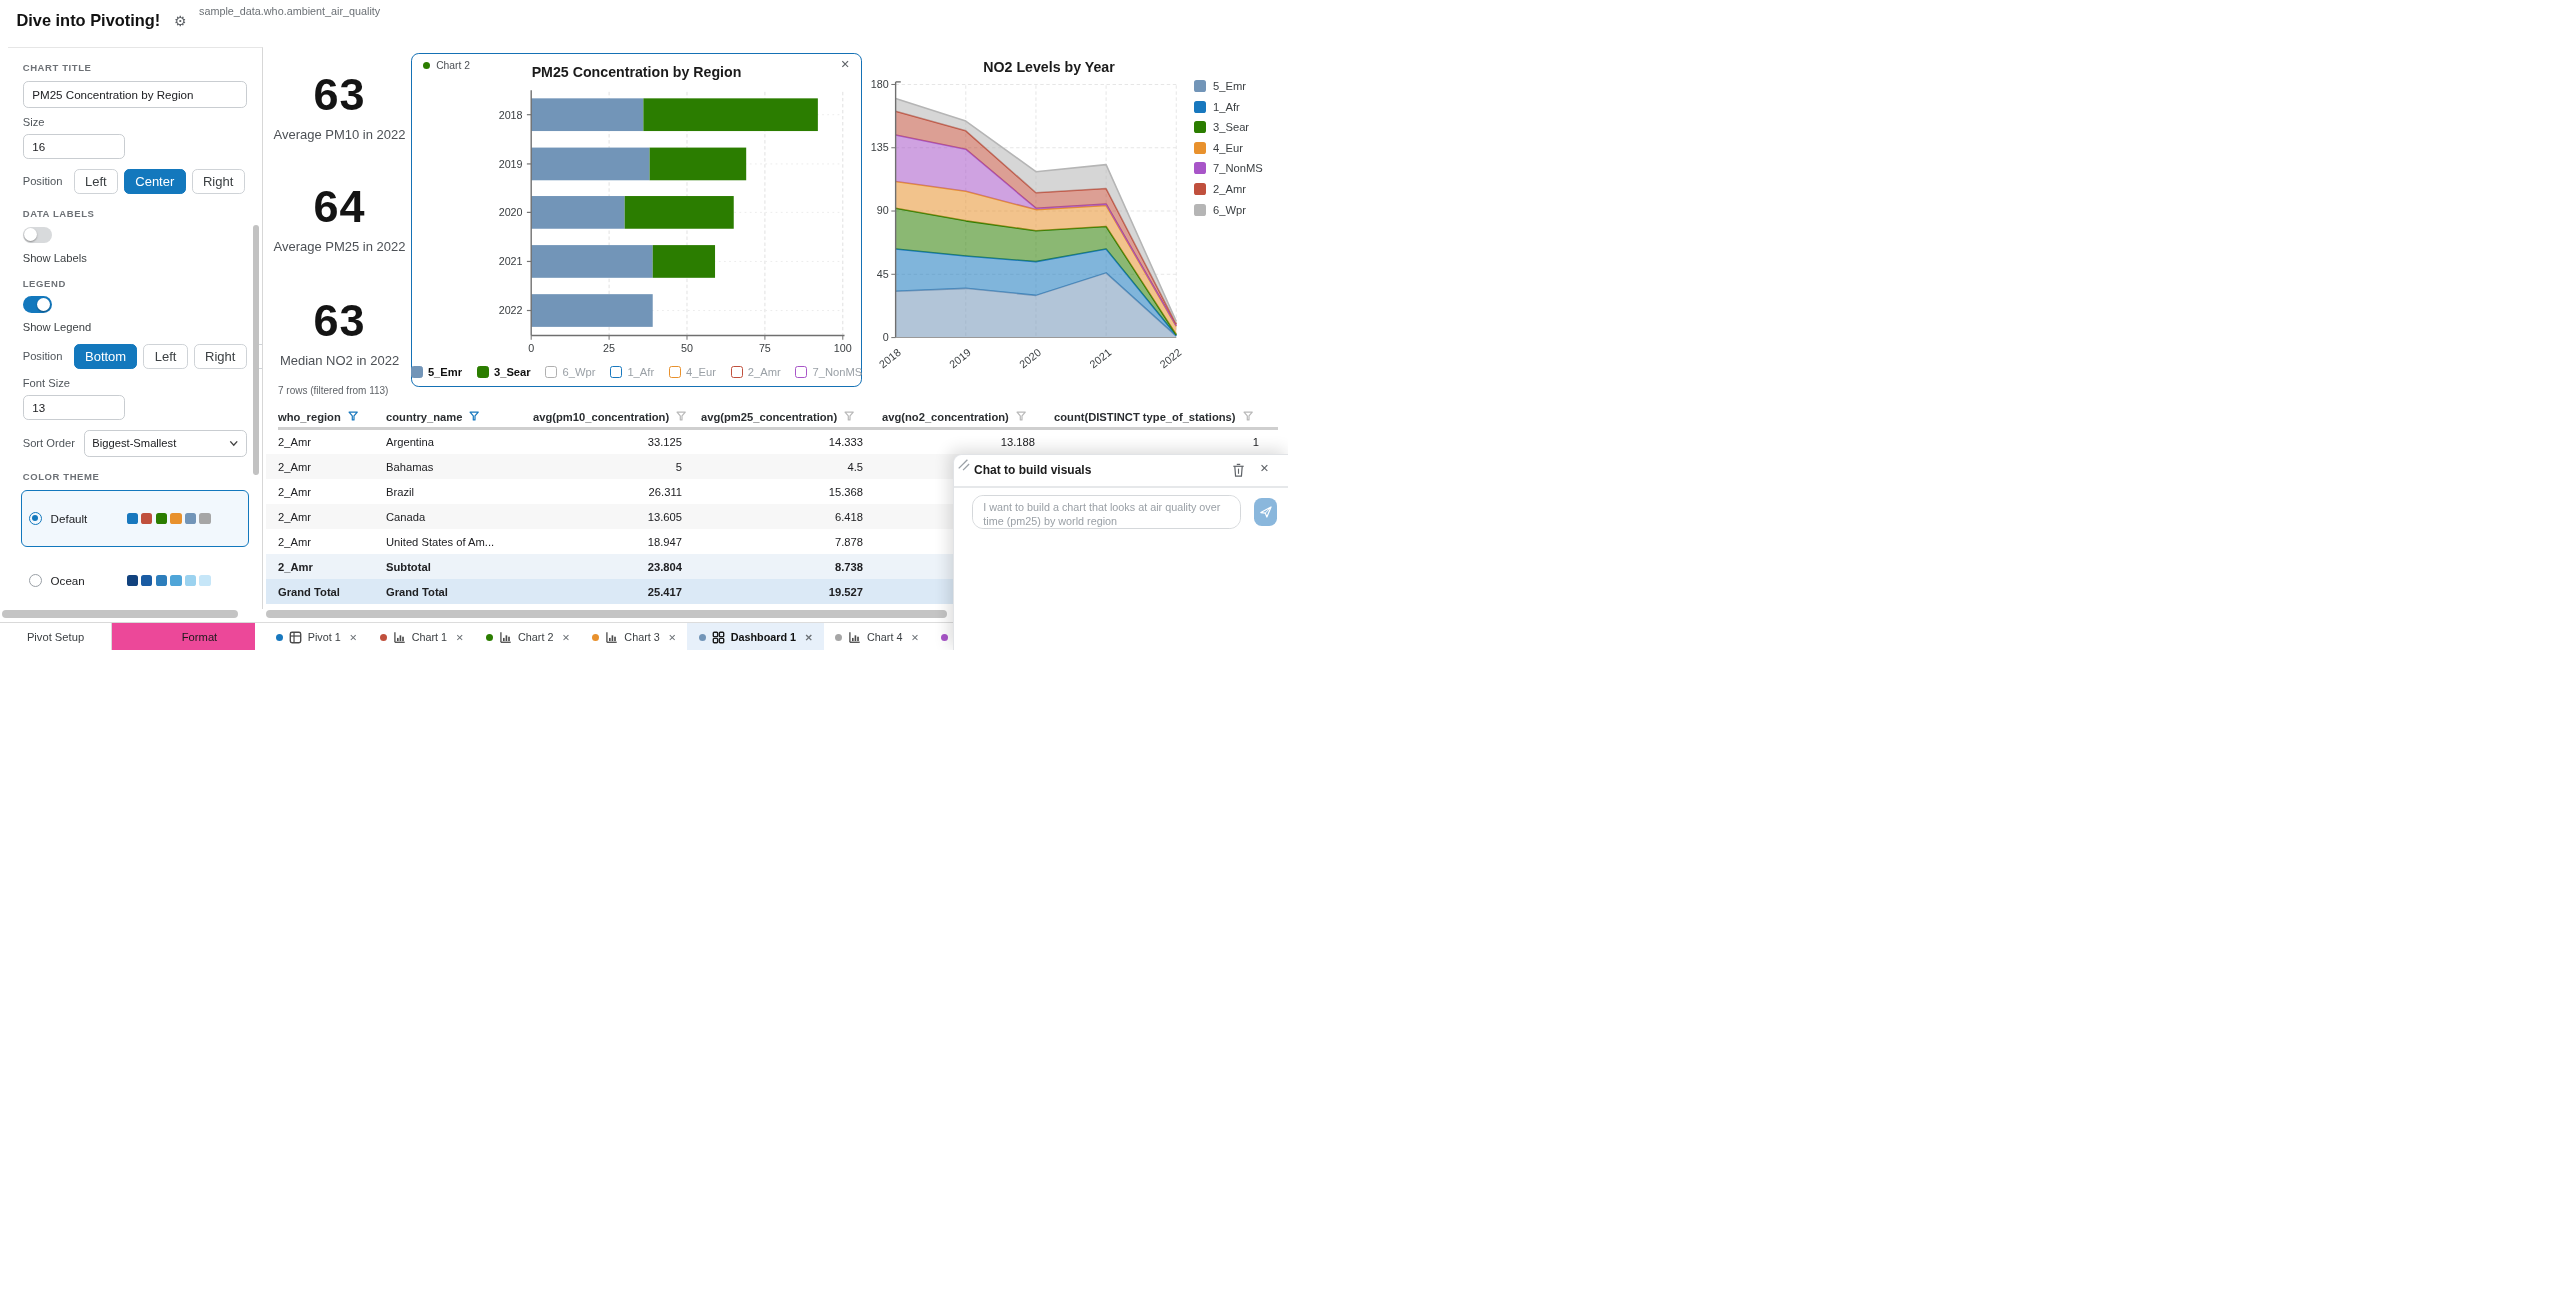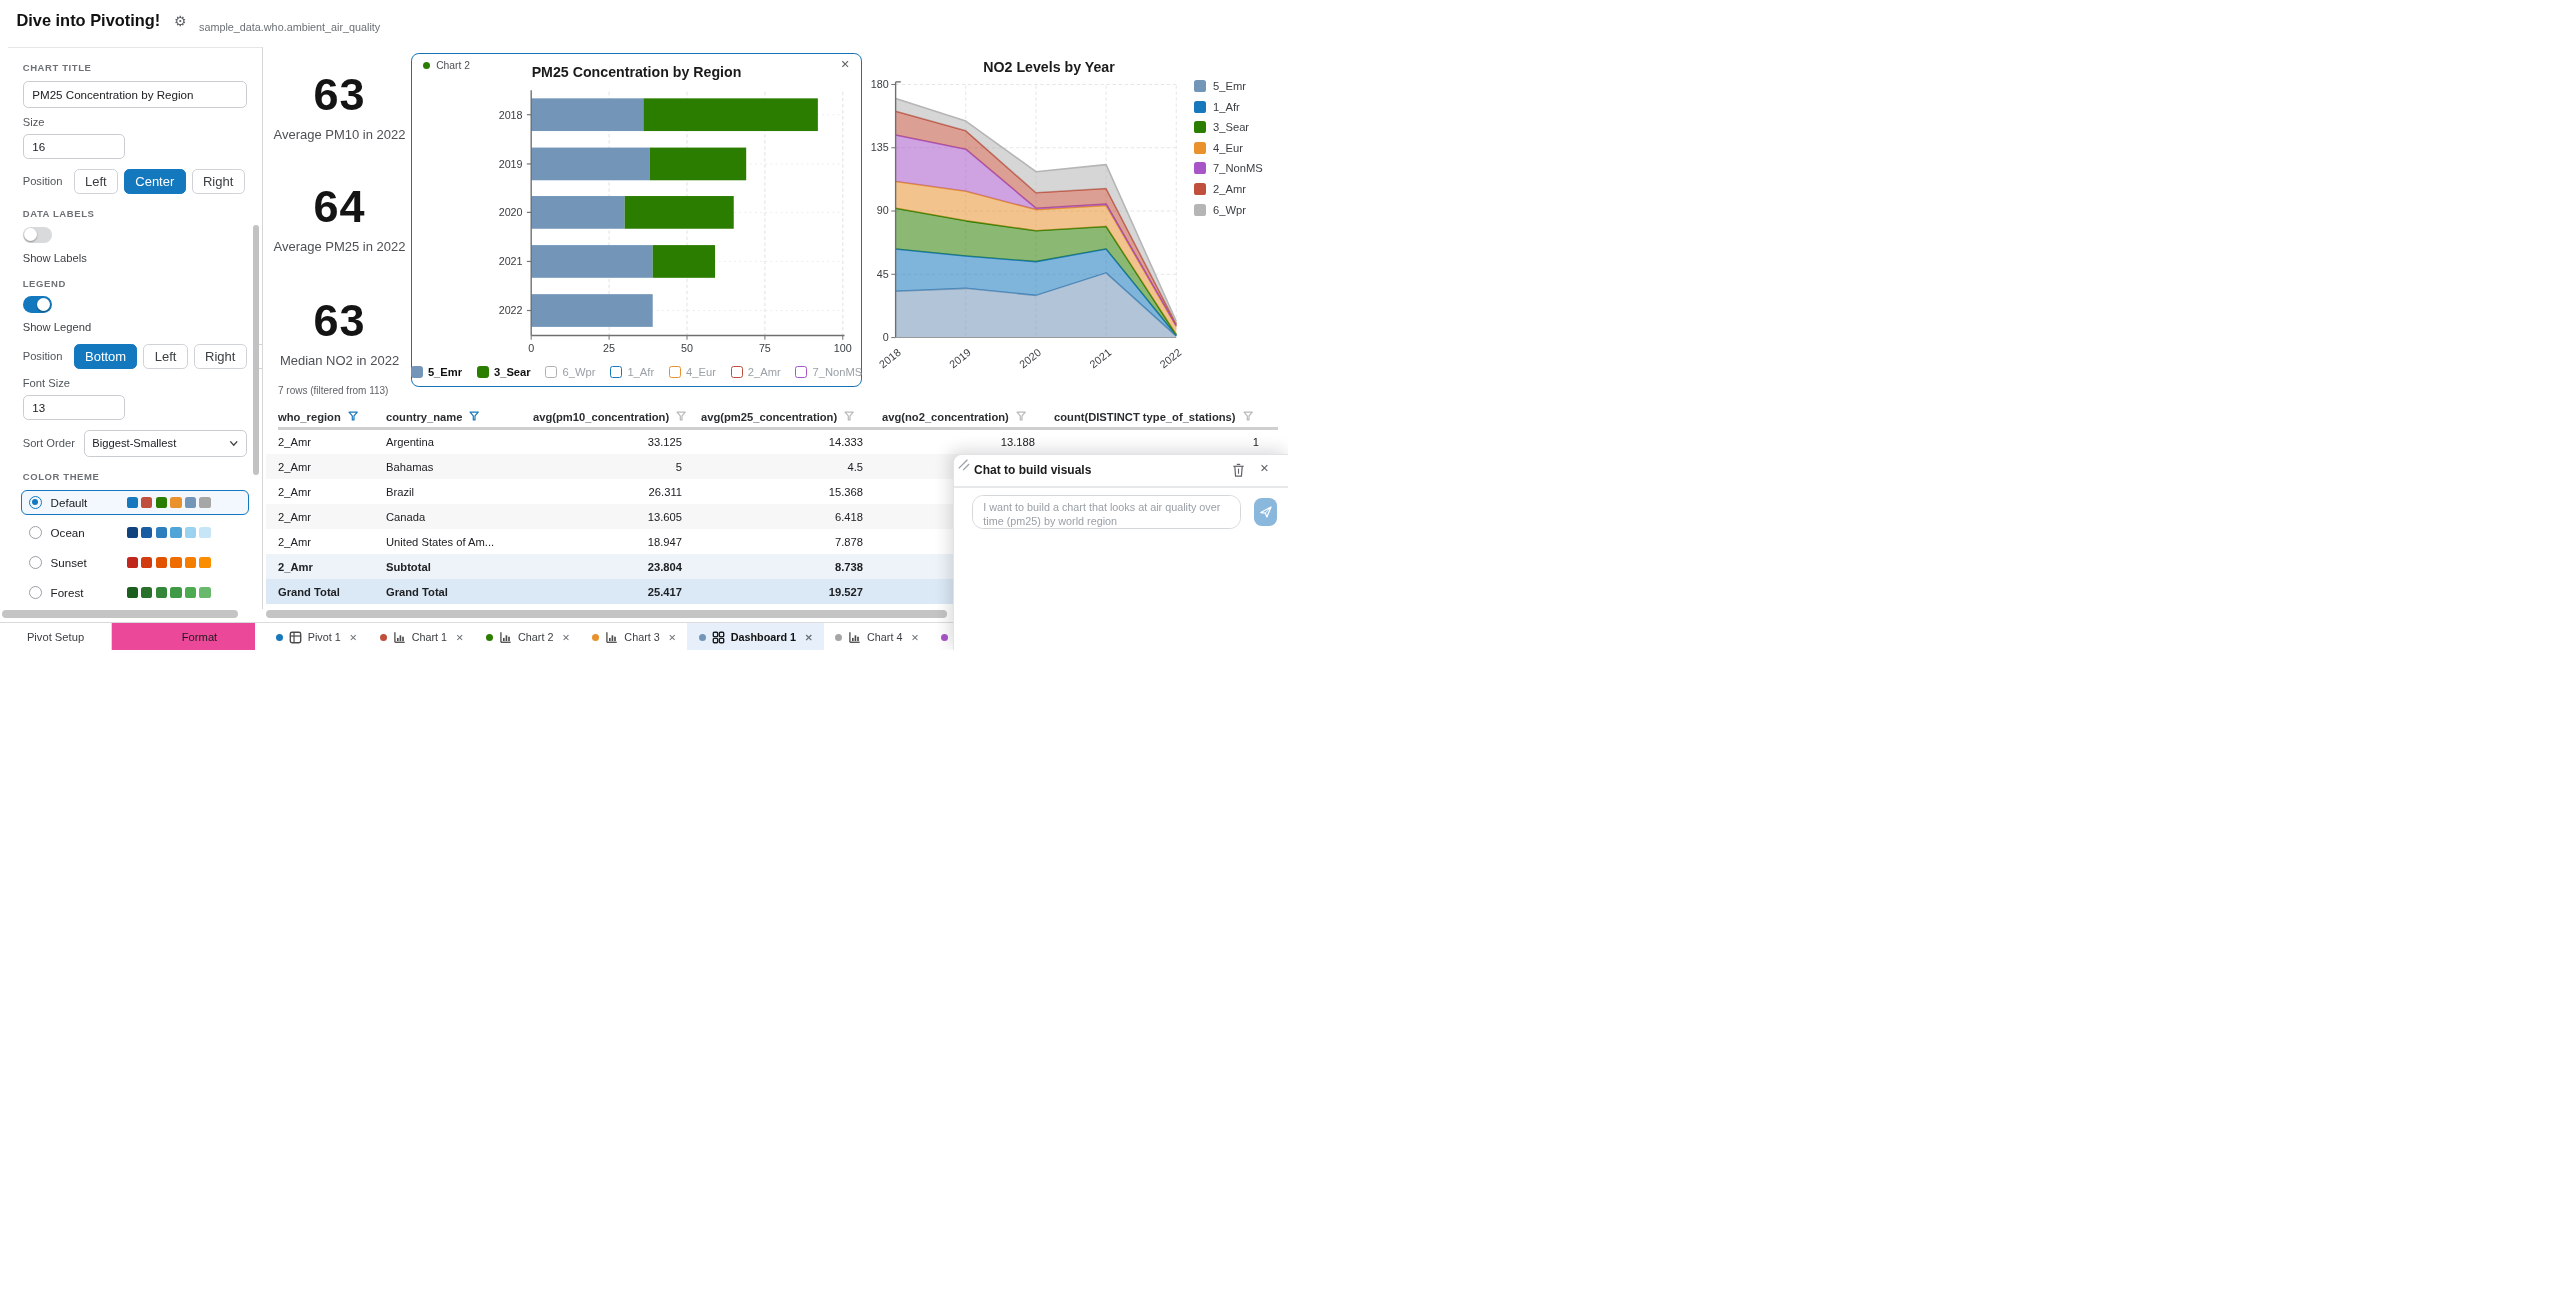--- a/index.html
+++ b/index.html
@@ -2,21 +2,21 @@
 <html style="font-size:14px"><head>
 <meta charset="utf-8">
 <style>
   html,body{margin:0;padding:0;background:#fff;}
   .app{position:relative;width:1288px;height:650px;overflow:hidden;background:#fff;
        font-family:"Liberation Sans",sans-serif;color:#202124;}
   
   .header{position:absolute;left:0;top:0;width:100%;height:47px;background:#fff;}
   .app-title{position:absolute;left:16.4px;top:11.2px;font-size:16.4px;font-weight:800;color:#111;}
   .gear{position:absolute;left:174px;top:14px;font-size:14px;color:#5f6368;line-height:1;}
-  .dataset{position:absolute;left:199px;top:21px;font-size:10.8px;color:#6b7075;}
+  .dataset{position:absolute;left:199px;top:5px;font-size:10.8px;color:#6b7075;}
   
   .sidebar{position:absolute;left:8px;top:47px;width:254px;height:561px;border-top:0.9px solid #e6e6e6;
            border-right:0.9px solid #d7d7d7;overflow:hidden;background:#fff;}
   .sb-inner{padding:0 14.7px;}
   .section-label{font-size:9.5px;font-weight:700;color:#6d7176;letter-spacing:0.6px;margin:14px 0 7.8px;}
   .text-input{box-sizing:border-box;border:0.9px solid #c9cdd1;border-radius:5.2px;height:27px;
               font-size:11.6px;color:#202124;padding:0 8.6px;background:#fff;display:flex;align-items:center;}
   .title-input{width:224px;}
   .small-input{width:102px;height:25px;}
   .field-label{font-size:11.2px;color:#50565b;margin:8.6px 0 5.2px;}
@@ -29,21 +29,21 @@
   .toggle{position:relative;width:29px;height:16.4px;border-radius:8.6px;background:#d8dadc;flex:0 0 auto;}
   .toggle .knob{position:absolute;left:1.7px;top:1.7px;width:13px;height:13px;border-radius:50%;background:#fff;
                 box-shadow:0 0.9px 1.7px rgba(0,0,0,.35);}
   .toggle.on{background:#1378bd;}
   .toggle.on .knob{left:14.7px;}
   .toggle-label{font-size:11.2px;color:#3c4043;}
   .sort-row{display:flex;align-items:center;gap:8.6px;margin:10.3px 0 0;}
   .select-box{flex:1;height:25px;border:0.9px solid #c9cdd1;border-radius:5.2px;display:flex;align-items:center;
               justify-content:space-between;padding:0 7.8px;font-size:11.2px;color:#202124;background:#fff;}
   
-  .theme-row{display:flex;align-items:center;height:23px;margin:0 -1.7px 5.2px;padding:0 7px;border:1.3px solid transparent;border-radius:6px;}
+  .theme-row{display:flex;align-items:center;height:23px;margin:0 -1.7px 5.2px;padding:16px 7px;border:1.3px solid transparent;border-radius:6px;}
   .theme-row.selected{border-color:#1378bd;background:#f2f8fd;}
   .radio{box-sizing:border-box;width:13px;height:13px;border:1.3px solid #9aa0a6;border-radius:50%;flex:0 0 auto;}
   .theme-row.selected .radio{border-color:#1378bd;}
   .theme-row.selected .radio::after{content:'';display:block;width:6px;height:6px;margin:2.2px;border-radius:50%;background:#1378bd;}
   .theme-name{font-size:11.6px;color:#202124;margin-left:8.6px;width:76px;}
   .swatches{display:flex;gap:3.4px;}
   .swatch{width:11.2px;height:11.2px;border-radius:2.6px;}
   
   .v-scroll{position:absolute;right:2.6px;top:177px;width:6px;height:250px;border-radius:3.4px;background:#c2c2c2;}
   .h-scroll{position:absolute;height:7.8px;border-radius:4.3px;background:#c4c4c4;top:610px;}

